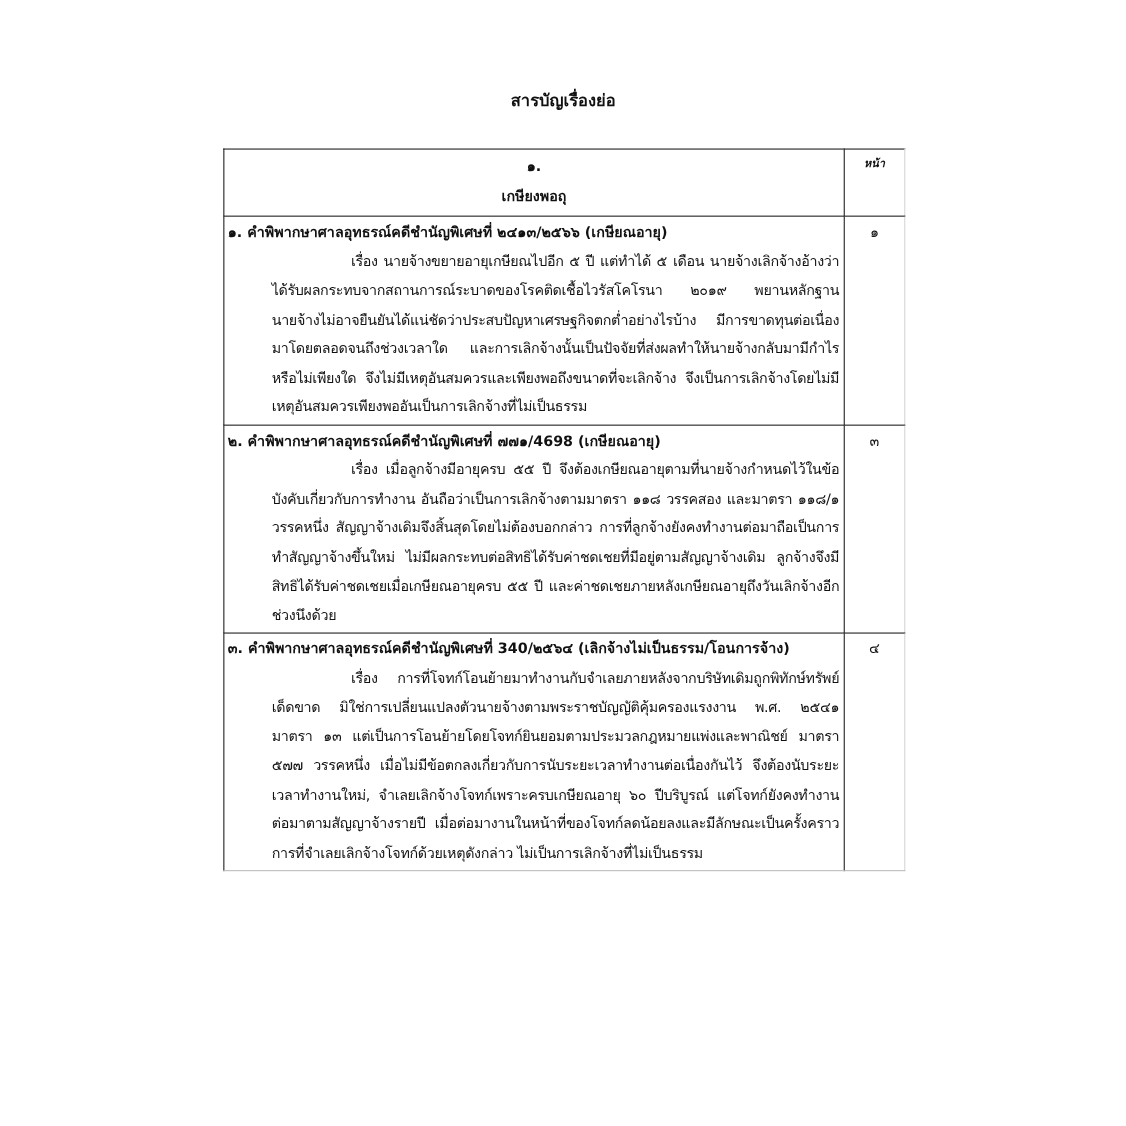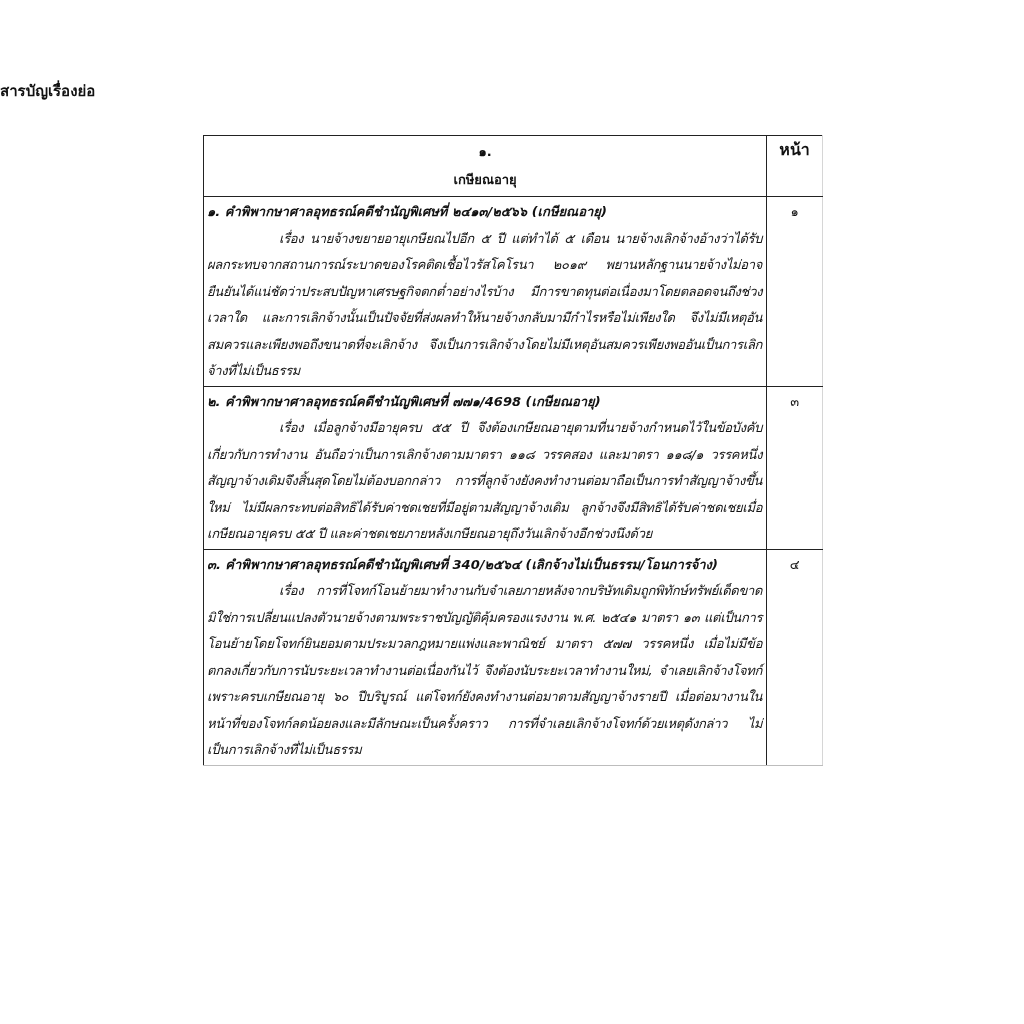--- a/index.html
+++ b/index.html
@@ -13,21 +13,21 @@
       position: relative;
       font-family: "DejaVu Sans", "Liberation Sans", sans-serif;
       color: #111111;
       overflow: hidden;
     }
     .page-title {
       position: absolute;
       top: 80px;
       left: 0;
       width: 1024px;
-      text-align: left;
+      text-align: center;
       font-weight: bold;
       font-size: 15px;
       line-height: 22px;
     }
     .toc-table {
       position: absolute;
       top: 135px;
       left: 203px;
       width: 620px;
       border-collapse: collapse;
@@ -50,56 +50,57 @@
       text-align: center;
       font-weight: bold;
       line-height: 28px;
       padding-top: 2px !important;
       padding-bottom: 2px !important;
       height: 52px;
     }
     .head-page {
       text-align: center;
       font-weight: bold;
-      font-size: 16px;
+      font-size: 10px;
       line-height: 28px;
+      font-style: italic;
     }
     .entry-cell {
       padding: 2px 4px 1px 3px !important;
       line-height: 26.5px;
-      font-style: italic;
     }
     .entry-title {
       font-weight: bold;
       display: block;
       white-space: nowrap;
     }
     .entry-body {
       display: block;
       text-indent: 72px;
       text-align: justify;
       letter-spacing: -0.3px;
+      margin-left: 40px;
     }
     .page-cell {
       text-align: center;
       line-height: 26px;
       padding-top: 2px !important;
     }
   </style>
 </head>
 <body>
 
 <div class="page-title">สารบัญเรื่องย่อ</div>
 
 <table class="toc-table">
   <tbody>
       <tr>
     <td class="col-main head-cell">
       <div>๑.</div>
-      <div>เกษียณอายุ</div>
+      <div>เกษียงพอถุ</div>
     </td>
     <td class="col-page head-page">หน้า</td>
   </tr>
 
   <tr>
     <td class="col-main entry-cell">
       <span class="entry-title">๑. คำพิพากษาศาลอุทธรณ์คดีชำนัญพิเศษที่ ๒๔๑๓/๒๕๖๖ (เกษียณอายุ)</span>
       <span class="entry-body">เรื่อง นายจ้างขยายอายุเกษียณไปอีก ๕ ปี แต่ทำได้ ๕ เดือน นายจ้างเลิกจ้างอ้างว่าได้รับผลกระทบจากสถานการณ์ระบาดของโรคติดเชื้อไวรัสโคโรนา ๒๐๑๙ พยานหลักฐานนายจ้างไม่อาจยืนยันได้แน่ชัดว่าประสบปัญหาเศรษฐกิจตกต่ำอย่างไรบ้าง มีการขาดทุนต่อเนื่องมาโดยตลอดจนถึงช่วงเวลาใด และการเลิกจ้างนั้นเป็นปัจจัยที่ส่งผลทำให้นายจ้างกลับมามีกำไรหรือไม่เพียงใด จึงไม่มีเหตุอันสมควรและเพียงพอถึงขนาดที่จะเลิกจ้าง จึงเป็นการเลิกจ้างโดยไม่มีเหตุอันสมควรเพียงพออันเป็นการเลิกจ้างที่ไม่เป็นธรรม</span>
     </td>
     <td class="col-page page-cell">๑</td>

